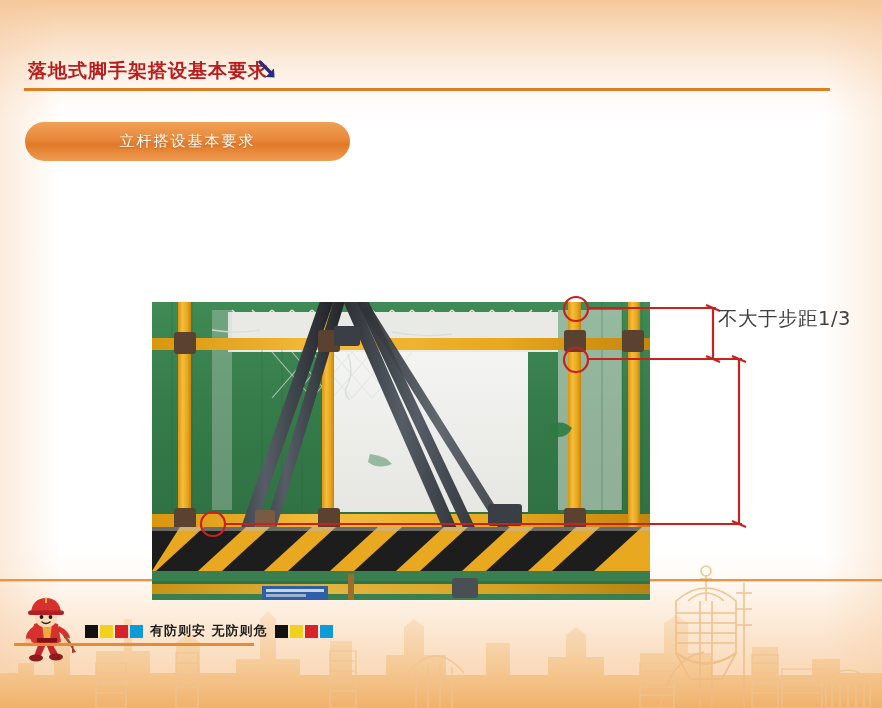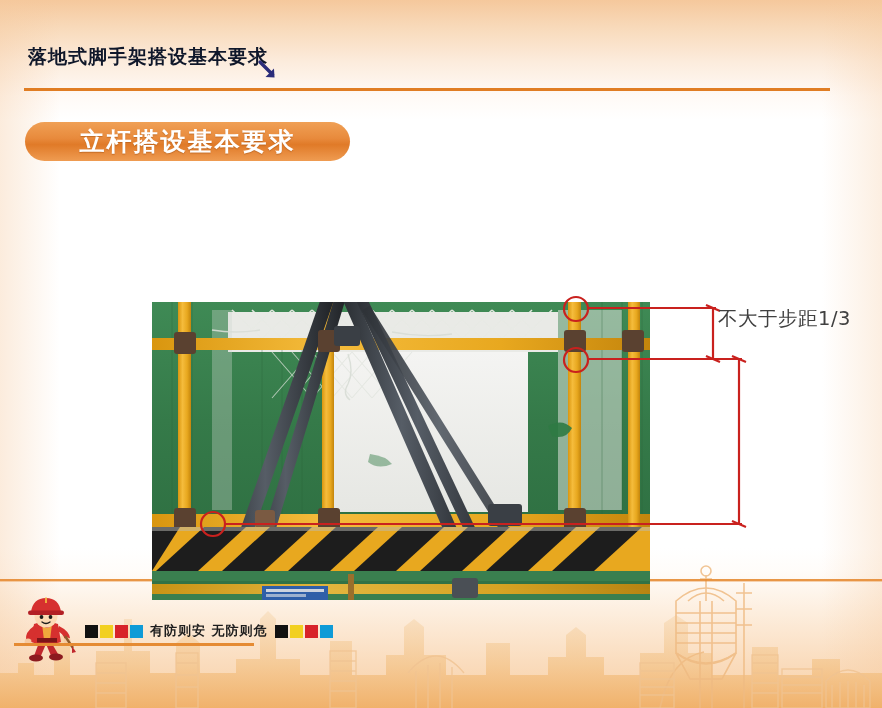--- a/index.html
+++ b/index.html
@@ -36,42 +36,42 @@
     position:absolute; right:0; top:0; width:60px; height:708px;
     background:linear-gradient(to left,rgba(245,200,156,.30),rgba(255,255,255,0));
     pointer-events:none;
   }
 
   
   .skyline { position:absolute; left:0; bottom:0; width:882px; height:185px; pointer-events:none; }
 
   
   .header-title {
-    position:absolute; left:28px; top:44px;
-    font-size:19px; font-weight:bold; color:#0f172a;
+    position:absolute; left:28px; top:58px;
+    font-size:19px; font-weight:bold; color:#b91c1c;
     letter-spacing:1px; white-space:nowrap;
     font-family:"DejaVu Sans","Liberation Sans",sans-serif;
   }
   .header-arrow {
     position:absolute; left:255px; top:58px; width:24px; height:24px;
   }
   .header-rule {
     position:absolute; left:24px; top:88px; width:806px; height:3px;
     background:#e07d23;
   }
 
   
   .pill {
     position:absolute; left:25px; top:122px; width:325px; height:39px;
     border-radius:20px;
     background:linear-gradient(to bottom,#f0a055 0%,#e88a3c 42%,#e07a28 58%,#ef9c52 100%);
     display:flex; align-items:center; justify-content:center;
   }
   .pill-label {
-    color:#ffffff; font-size:25px; font-weight:bold; letter-spacing:2px;
+    color:#ffffff; font-size:15px; font-weight:normal; letter-spacing:2px;
     text-shadow:0 1px 1px rgba(150,70,10,.45);
     white-space:nowrap;
   }
 
   
   .paragraph {
     position:absolute; left:44px; top:180px; width:790px;
     font-size:22.5px; line-height:36px; color:#111111;
     text-indent:44px; text-align:justify;
     font-family:"DejaVu Sans","Liberation Sans",sans-serif;

